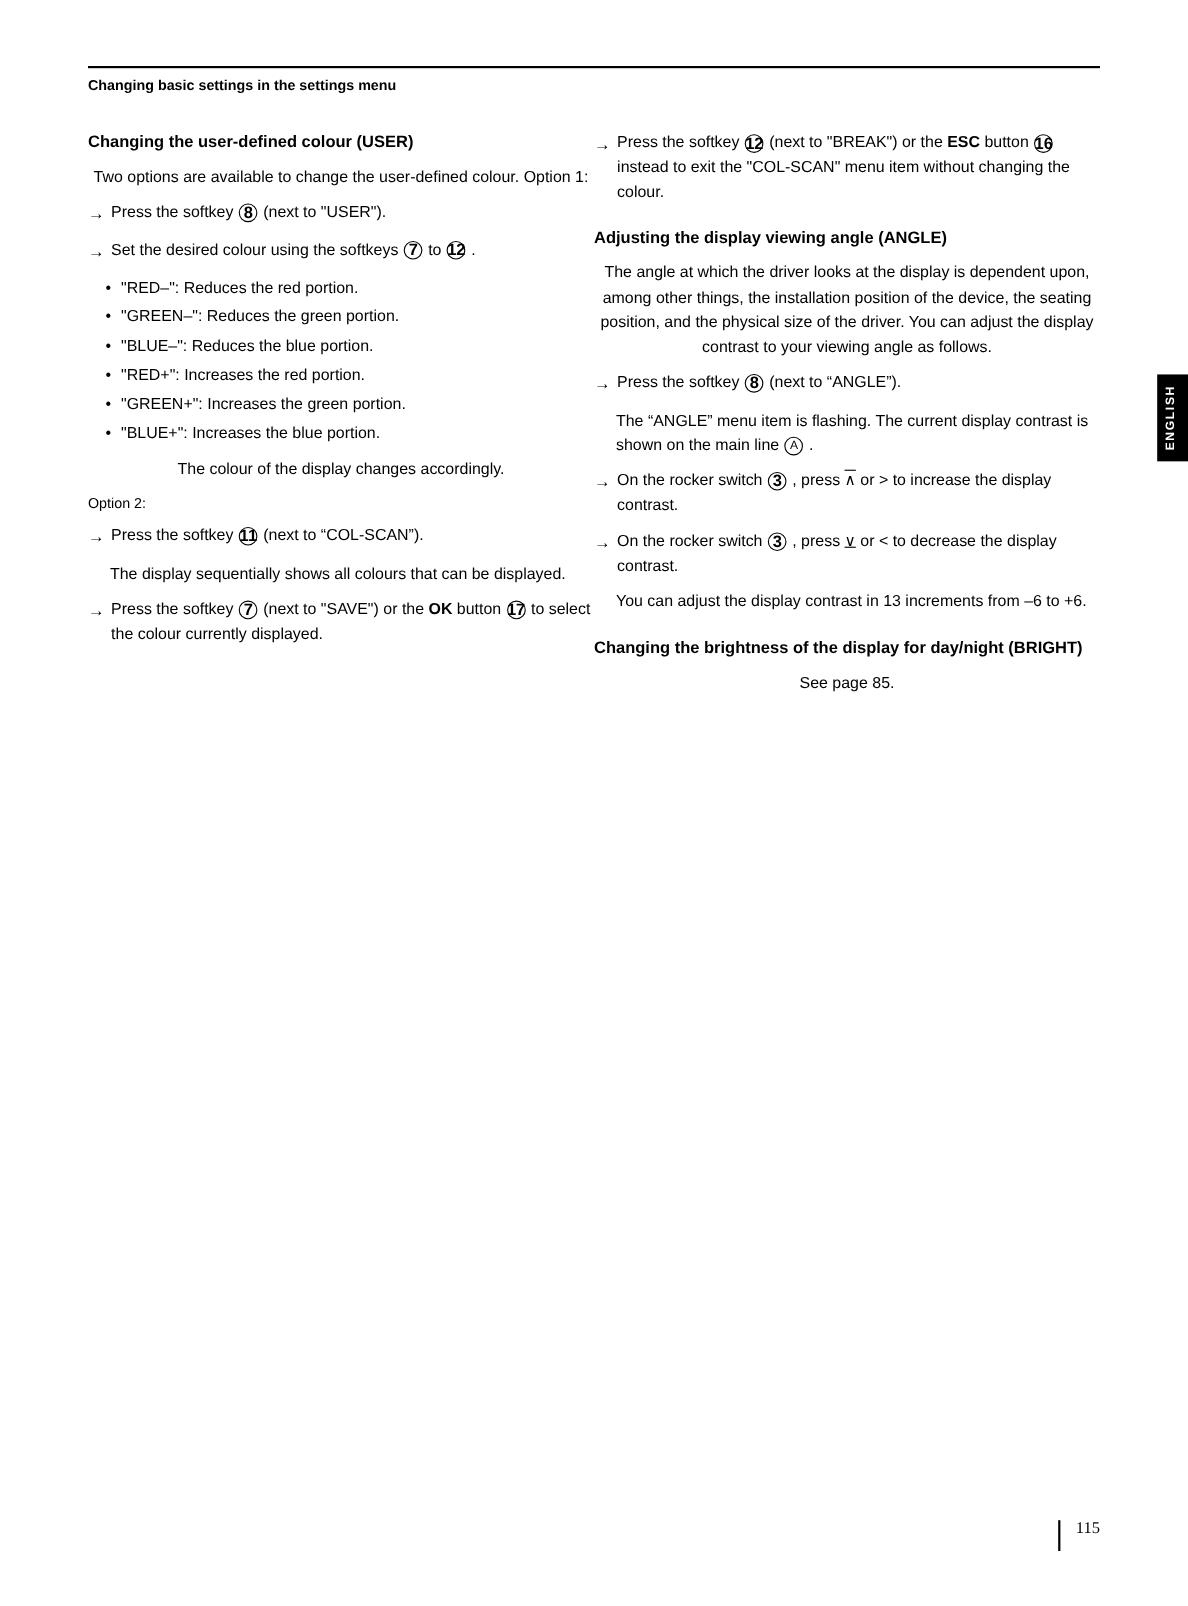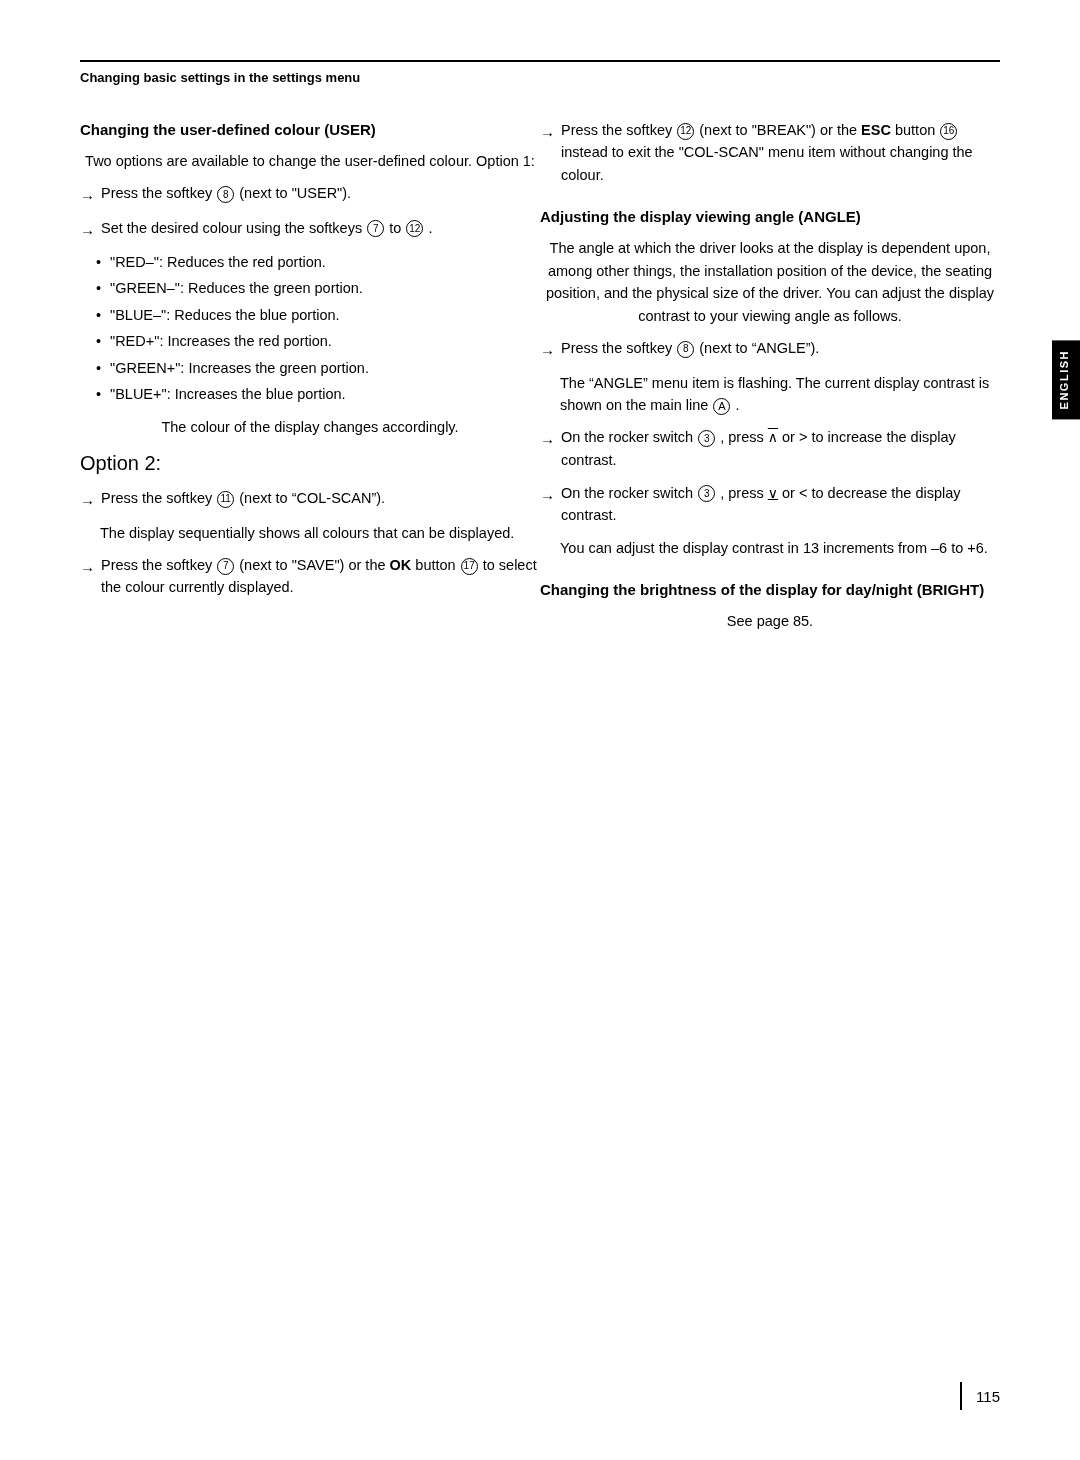--- a/index.html
+++ b/index.html
@@ -122,22 +122,22 @@
 
     
     .circled {
       display: inline-flex;
       align-items: center;
       justify-content: center;
       width: 17px;
       height: 17px;
       border: 1.5px solid #000;
       border-radius: 50%;
-      font-size: 10px;
-      font-weight: normal;
+      font-size: 15px;
+      font-weight: bold;
       vertical-align: middle;
       margin: 0 1px;
       line-height: 1;
     }
 
     
     .circled-letter {
       display: inline-flex;
       align-items: center;
       justify-content: center;
@@ -160,38 +160,38 @@
       line-height: 1.55;
       margin-bottom: 10px;
     }
 
     
     .page-footer {
       position: absolute;
       bottom: 50px;
       right: 80px;
       display: flex;
-      align-items: center;
       gap: 0;
+      font-family: Liberation Serif, serif;
     }
 
     .page-footer-line {
       width: 2px;
       height: 28px;
       background: #000;
       margin-right: 14px;
     }
 
     .page-number {
       font-size: 15px;
     }
 
     
     .option-label {
-      font-size: 20px;
+      font-size: 13px;
       margin-top: 8px;
       margin-bottom: 8px;
       line-height: 1.55;
     }
 
     
     .angle-char {
       text-decoration: overline;
       font-size: 14px;
     }

